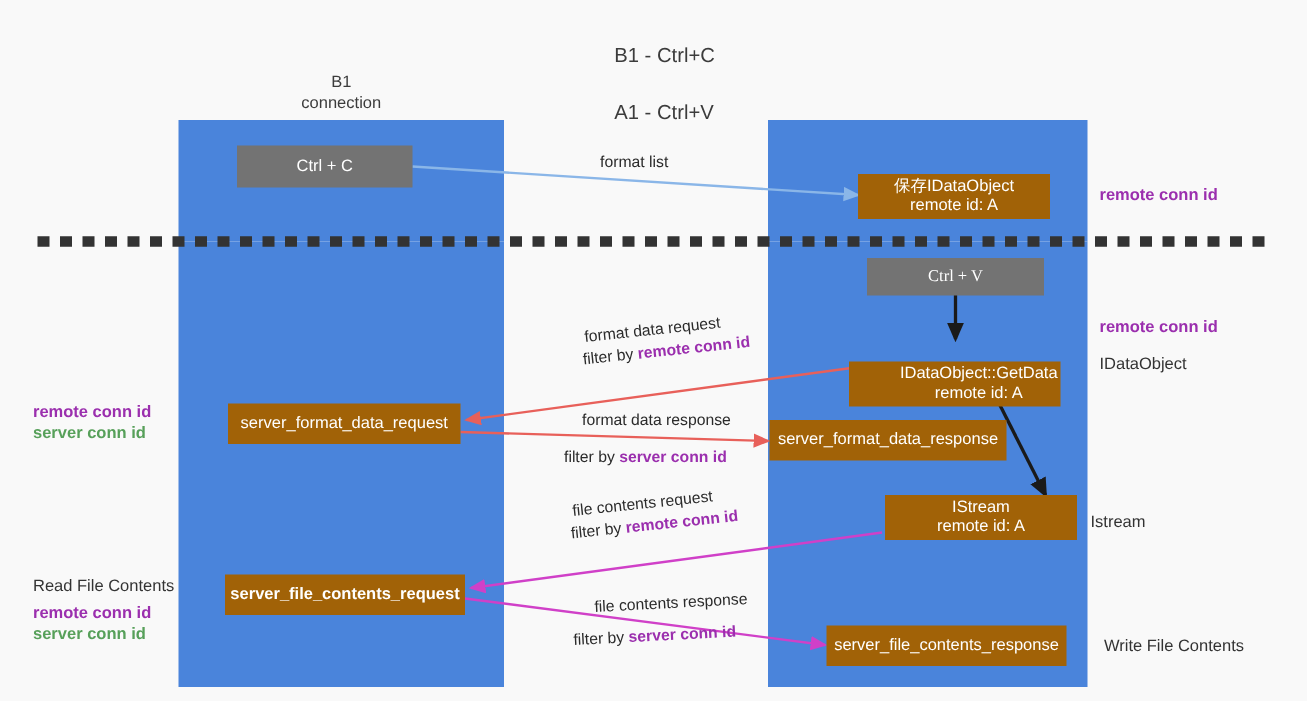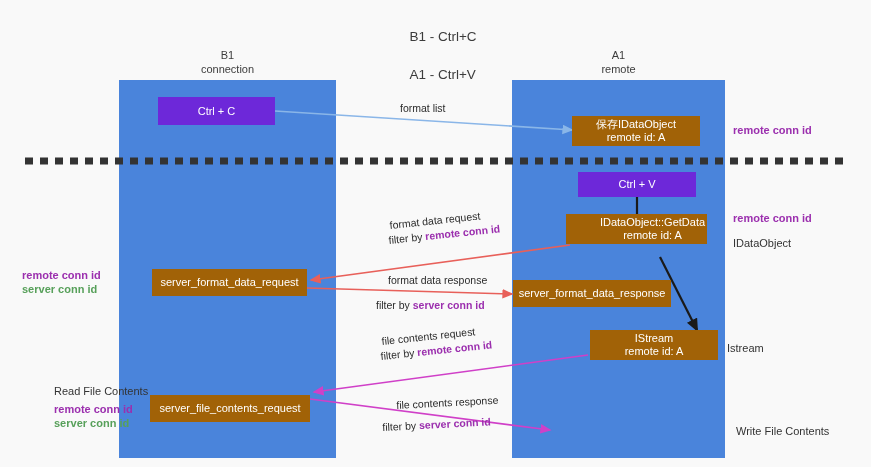--- a/index.html
+++ b/index.html
@@ -57,21 +57,21 @@
     display: flex;
     flex-direction: column;
     align-items: center;
     justify-content: center;
     color: #ffffff;
     font-size: 11px;
     line-height: 13px;
     text-align: center;
     padding: 2px 4px;
   }
-  .box.green { background: #6d28d9; }
+  .box.green { background: #737373; }
   .box.orange { background: #a16207; }
   .box .ln { display: block; white-space: nowrap; }
 
   
   .side-label {
     position: absolute;
     font-size: 11px;
     line-height: 14px;
     white-space: nowrap;
   }
@@ -105,24 +105,20 @@
 
   <div class="title">
     <span>B1 - Ctrl+C</span><br>
     <span>A1 - Ctrl+V</span>
   </div>
 
   <div class="lane-head" style="left:119px; top:48px; width:217px;">
     <span class="l1">B1</span>
     <span class="l2">connection</span>
   </div>
-  <div class="lane-head" style="left:512px; top:48px; width:213px;">
-    <span class="l1">A1</span>
-    <span class="l2">remote</span>
-  </div>
 
   <div class="lane" style="left:119px; top:80px; width:217px; height:81px;"></div>
   <div class="lane" style="left:119px; top:161px; width:217px; height:297px;"></div>
 
   <div class="lane" style="left:512px; top:80px; width:213px; height:81px;"></div>
   <div class="lane" style="left:512px; top:161px; width:213px; height:297px;"></div>
 
   <svg class="overlay" viewBox="0 0 871 467">
     <defs>
       <marker id="ar-blue" markerWidth="7" markerHeight="7" refX="6" refY="3.0" orient="auto" markerUnits="strokeWidth">
@@ -158,46 +154,49 @@
 
   <div class="box green" style="left:158px; top:97px; width:117px; height:28px;">
     <span class="ln">Ctrl + C</span>
   </div>
 
   <div class="box orange" style="left:572px; top:116px; width:128px; height:30px;">
     <span class="ln">保存IDataObject</span>
     <span class="ln">remote id: A</span>
   </div>
 
-  <div class="box green" style="left:578px; top:172px; width:118px; height:25px;">
+  <div class="box green" style="left:578px; top:172px; width:118px; height:25px;font-family:Liberation Serif, serif;">
     <span class="ln">Ctrl + V</span>
   </div>
 
-  <div class="box orange" style="left:566px; top:214px; width:141px; height:30px;padding-left:36px;">
+  <div class="box orange" style="left:566px; top:241px; width:141px; height:30px;padding-left:36px;">
     <span class="ln">IDataObject::GetData</span>
     <span class="ln">remote id: A</span>
   </div>
 
   <div class="box orange" style="left:152px; top:269px; width:155px; height:27px;">
     <span class="ln">server_format_data_request</span>
   </div>
 
   <div class="box orange" style="left:513px; top:280px; width:158px; height:27px;">
     <span class="ln">server_format_data_response</span>
   </div>
 
   <div class="box orange" style="left:590px; top:330px; width:128px; height:30px;">
     <span class="ln">IStream</span>
     <span class="ln">remote id: A</span>
   </div>
 
-  <div class="box orange" style="left:150px; top:395px; width:160px; height:27px;">
+  <div class="box orange" style="left:150px; top:383px; width:160px; height:27px;font-weight:bold;">
     <span class="ln">server_file_contents_request</span>
   </div>
 
+  <div class="box orange" style="left:551px; top:417px; width:160px; height:27px;">
+    <span class="ln">server_file_contents_response</span>
+  </div>
 
   <div class="edge-label" style="left:400px; top:102px;">
     <span>format list</span>
   </div>
 
   <div class="edge-label" style="left:389px; top:219px; transform: rotate(-6deg);">
     <span>format data request</span>
   </div>
   <div class="edge-label" style="left:388px; top:234px; transform: rotate(-6deg);">
     <span>filter by </span><b>remote conn id</b>
@@ -222,21 +221,21 @@
   </div>
   <div class="edge-label" style="left:382px; top:421px; transform: rotate(-3deg);">
     <span>filter by </span><b>server conn id</b>
   </div>
 
   <div class="side-label" style="left:22px; top:268px;">
     <span class="purple">remote conn id</span>
     <span class="green">server conn id</span>
   </div>
 
-  <div class="side-label" style="left:22px; top:384px;margin-left:32px;">
+  <div class="side-label" style="left:22px; top:384px;">
     <span class="plain">Read File Contents</span>
     <span class="purple" style="margin-top:4px;">remote conn id</span>
     <span class="green">server conn id</span>
   </div>
 
   <div class="side-label" style="left:733px; top:123px;">
     <span class="purple">remote conn id</span>
   </div>
 
   <div class="side-label" style="left:733px; top:211px;">

